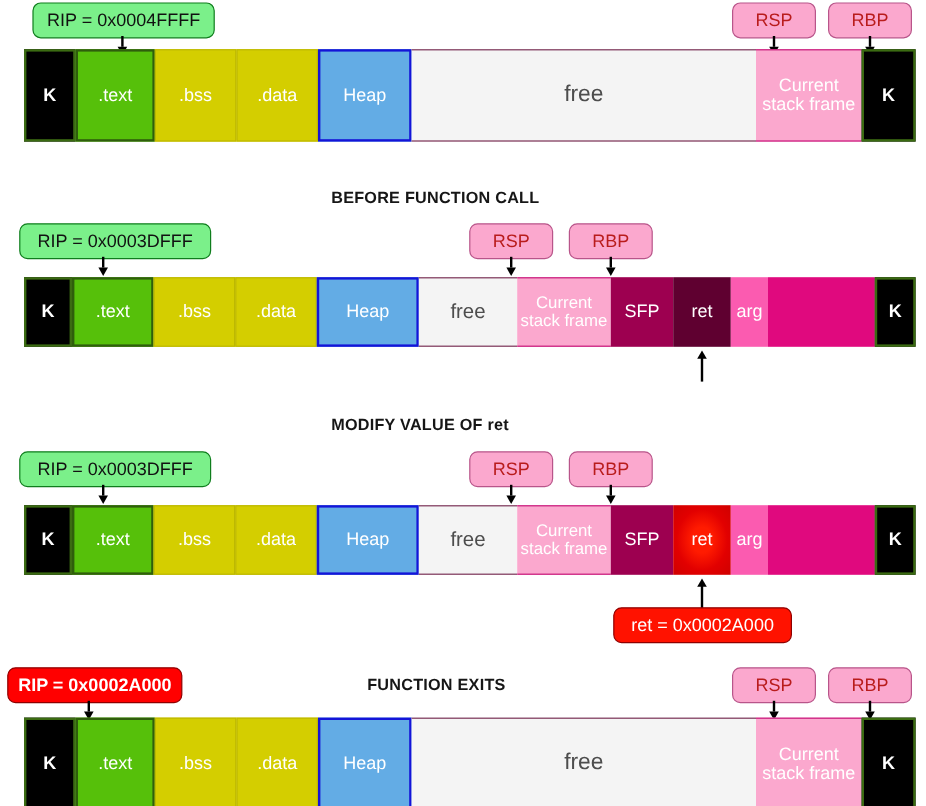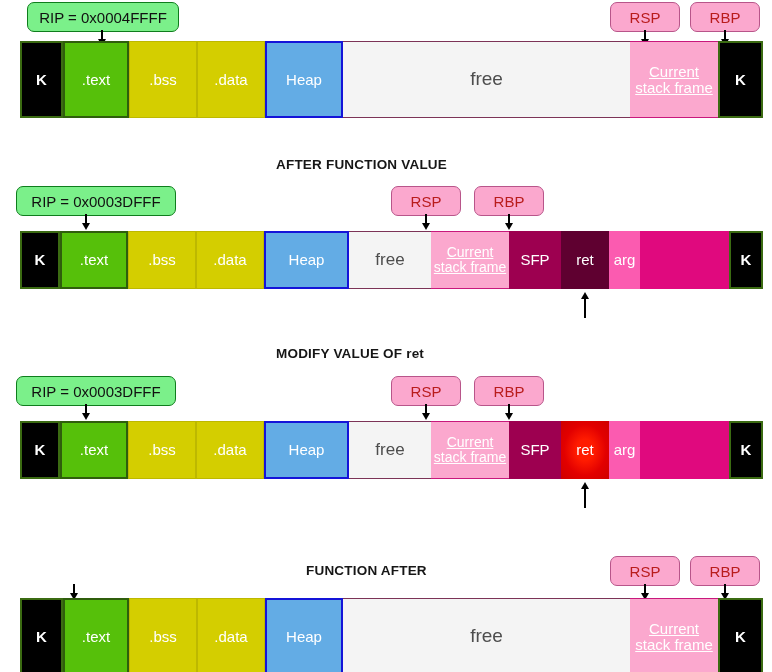--- a/index.html
+++ b/index.html
@@ -46,21 +46,21 @@
 
   
   .b-kern   { border: 2px solid #3b6b12; background:#000000; }
   .b-text   { border: 2px solid #2f5e0c; background:#56c00a; }
   .b-bss    { border: 1px solid #bdb800; background:#d4ce00; }
   .b-data   { border: 1px solid #bdb800; background:#d4ce00; }
   .b-heap   { border: 2px solid #1414d8; background:#63ace5; }
   .b-free   { border-top: 1px solid #7c3357; border-bottom: 1px solid #7c3357;
               background:#f4f4f4; }
   .b-csf    { border-top:1px solid #c8187c; border-bottom:1px solid #c8187c;
-              background:#fba8ce;text-decoration:underline; }
+              background:#fba8ce; }
   .b-sfp    { background:#9d0050; }
   .b-ret    { background:#5f0030; }
   .b-retred { background: radial-gradient(ellipse at 50% 50%, #ff1b00 0%, #ff1b00 26%, #e20000 62%, #cf0000 100%); }
   .b-arg    { background:#fb5bb0; }
   .b-fill   { background:#e0097e; }
 
   
   .pill {
     position: absolute;
     display: flex;
@@ -121,21 +121,21 @@
     <div class="seg b-kern kern" style="width:43px;">K</div>
     <div class="seg b-text" style="width:66px;">.text</div>
     <div class="seg b-bss" style="width:68px;">.bss</div>
     <div class="seg b-data" style="width:68px;">.data</div>
     <div class="seg b-heap" style="width:78px;">Heap</div>
     <div class="seg b-free free" style="width:287px;">free</div>
     <div class="seg b-csf" style="width:88px;">Current stack frame</div>
     <div class="seg b-kern kern" style="width:45px;">K</div>
   </div>
 
-  <div class="panel-title" style="left:276px; top:157px;">AFTER FUNCTION VALUE</div>
+  <div class="panel-title" style="left:276px; top:157px;">BEFORE FUNCTION CALL</div>
 
   <div class="pill pill-rip" style="left:16px; top:186px; width:160px; height:28px;">RIP = 0x0003DFFF</div>
 
   <div class="conn down" style="left:76px; top:214px; width:20px; height:16px;">
     <div class="stem" style="height:9px;"></div>
       <div class="head" style="top:9px;"></div>
   </div>
 
   <div class="pill pill-reg" style="left:391px; top:186px; width:70px; height:28px;">RSP</div>
   <div class="pill pill-reg" style="left:474px; top:186px; width:70px; height:28px;">RBP</div>
@@ -202,23 +202,25 @@
     <div class="seg b-retred" style="width:48px;">ret</div>
     <div class="seg b-arg" style="width:31px;">arg</div>
     <div class="seg b-fill" style="width:89px;"></div>
     <div class="seg b-kern kern" style="width:34px;">K</div>
   </div>
 
   <div class="conn up" style="left:575px; top:482px; width:20px; height:24px;">
     <div class="head" style="top:0;"></div>
     <div class="stem" style="top:6px; height:20px;"></div>
   </div>
-
-  <div class="panel-title" style="left:306px; top:563px;">FUNCTION AFTER</div>
-
+  <div class="pill pill-retred" style="left:511px; top:506px; width:149px; height:28px;">ret = 0x0002A000</div>
+
+  <div class="panel-title" style="left:306px; top:563px;">FUNCTION EXITS</div>
+
+  <div class="pill pill-riphi" style="left:6px; top:556px; width:146px; height:28px;">RIP = 0x0002A000</div>
 
   <div class="conn down" style="left:64px; top:584px; width:20px; height:16px;">
     <div class="stem" style="height:9px;"></div>
       <div class="head" style="top:9px;"></div>
   </div>
 
   <div class="pill pill-reg" style="left:610px; top:556px; width:70px; height:28px;">RSP</div>
   <div class="pill pill-reg" style="left:690px; top:556px; width:70px; height:28px;">RBP</div>
 
   <div class="conn down" style="left:635px; top:584px; width:20px; height:16px;">

